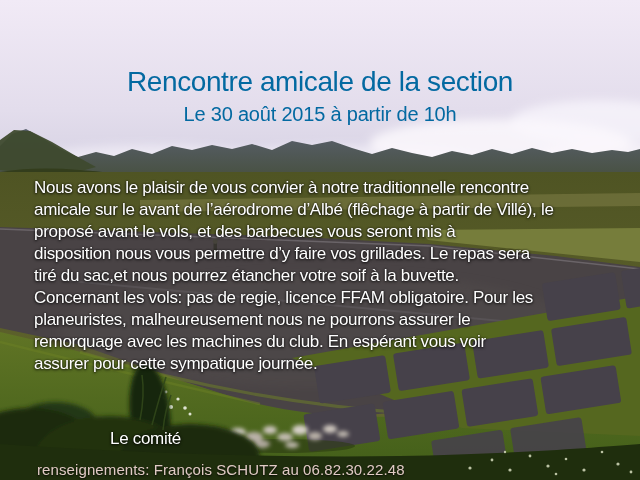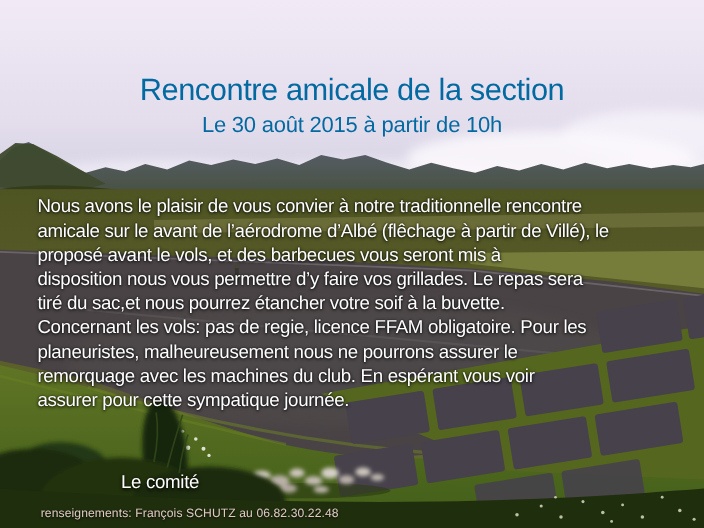--- a/index.html
+++ b/index.html
@@ -19,21 +19,21 @@
     text-shadow:0 1px 3px rgba(0,0,0,.85),0 0 2px rgba(0,0,0,.65);
   }
   .signature{
     position:absolute;left:110px;top:405px;color:#ffffff;
     font-size:17px;letter-spacing:-0.3px;
     text-shadow:0 1px 3px rgba(0,0,0,.85),0 0 2px rgba(0,0,0,.65);
     margin-top:24px;
   }
   .footer-line{
     position:absolute;left:37px;top:461px;color:#e0cac4;
-    font-size:11px;letter-spacing:0.1px;
+    font-size:15px;letter-spacing:0.1px;
     text-shadow:0 1px 2px rgba(0,0,0,.9);
   }
 </style>
 </head>
 <body>
 
 <div class="stage">
 
   <svg class="bg" viewBox="0 0 640 480" aria-hidden="true">
     <defs>

